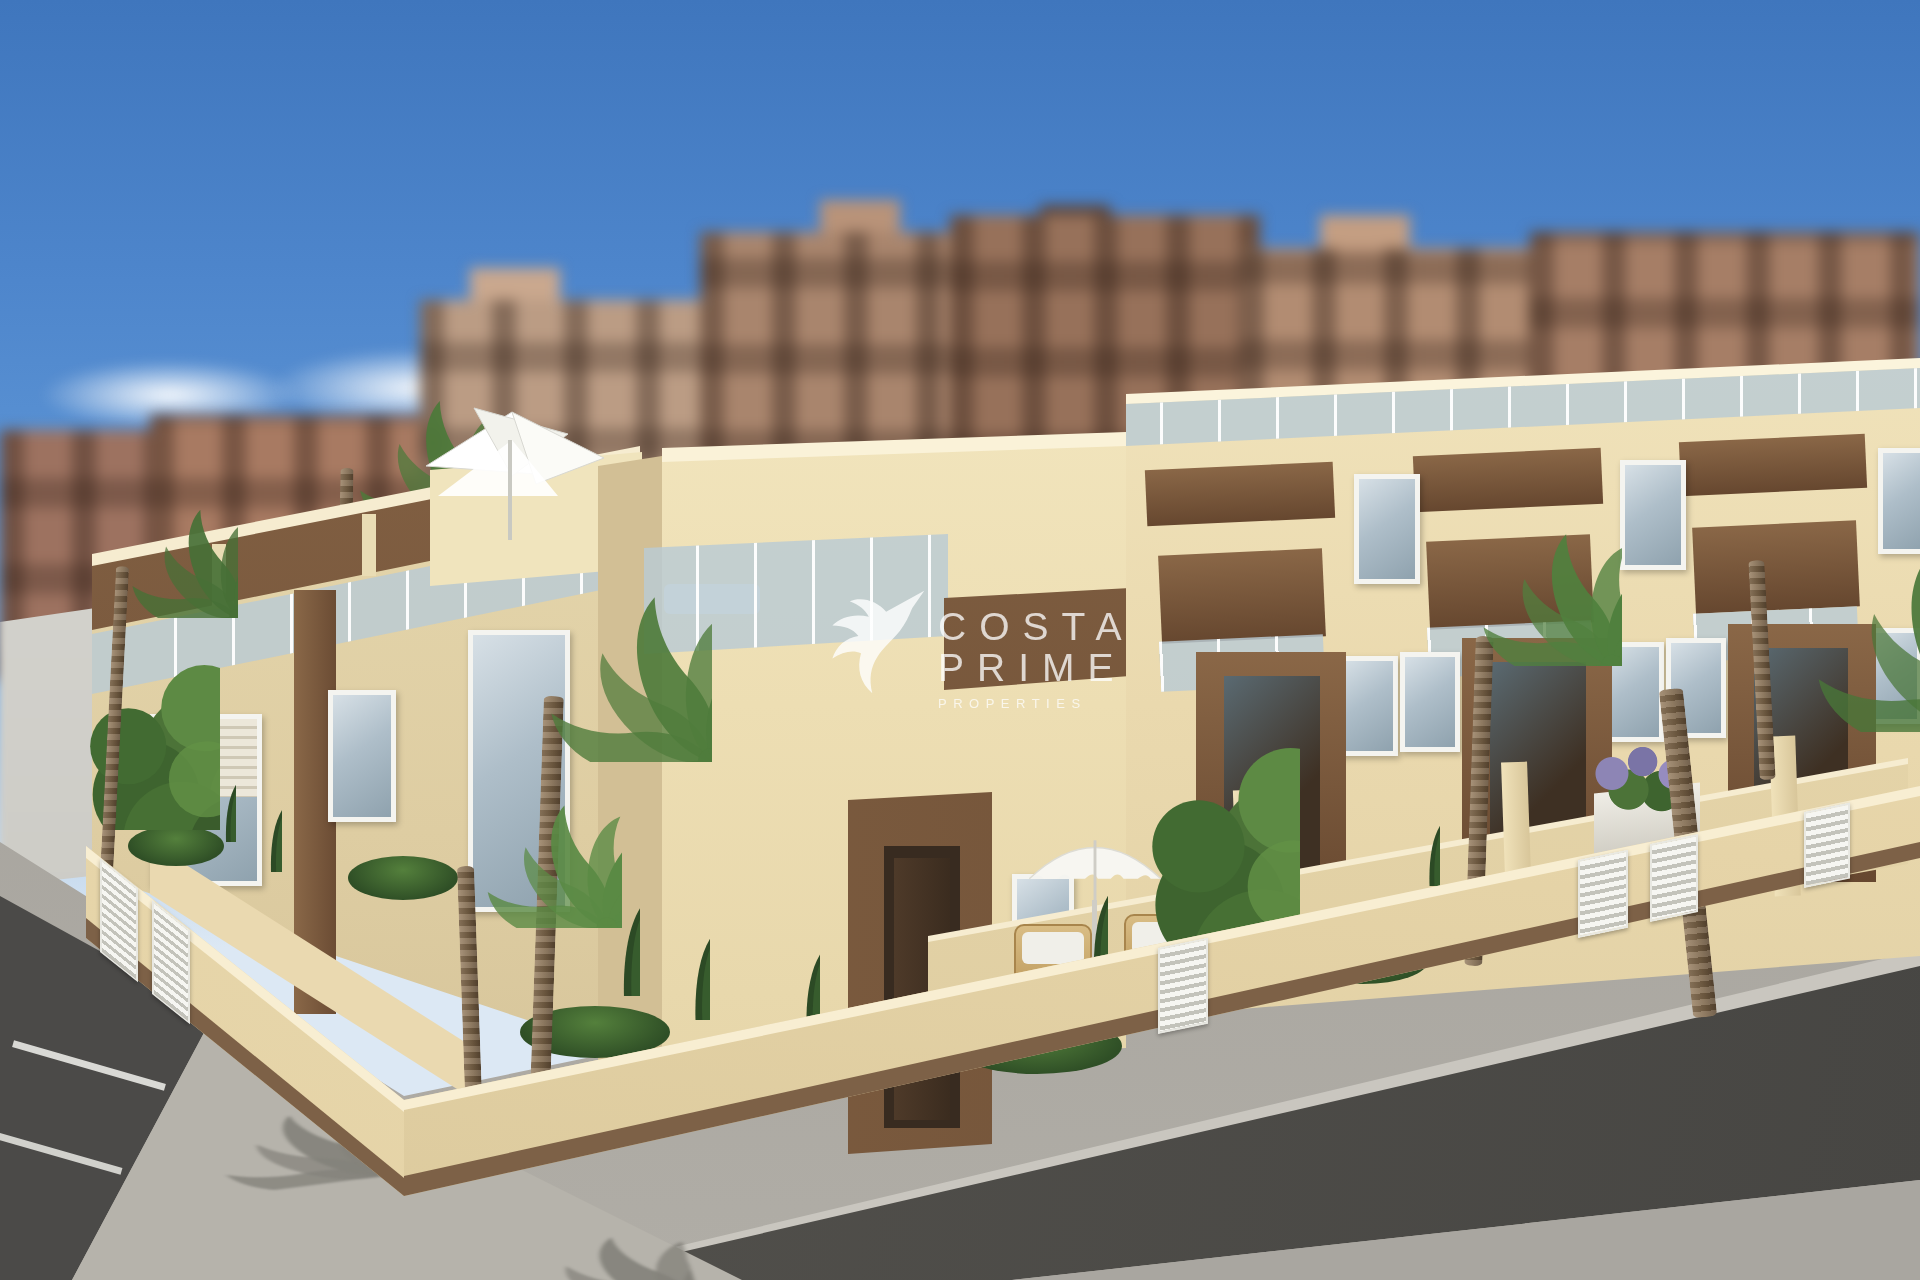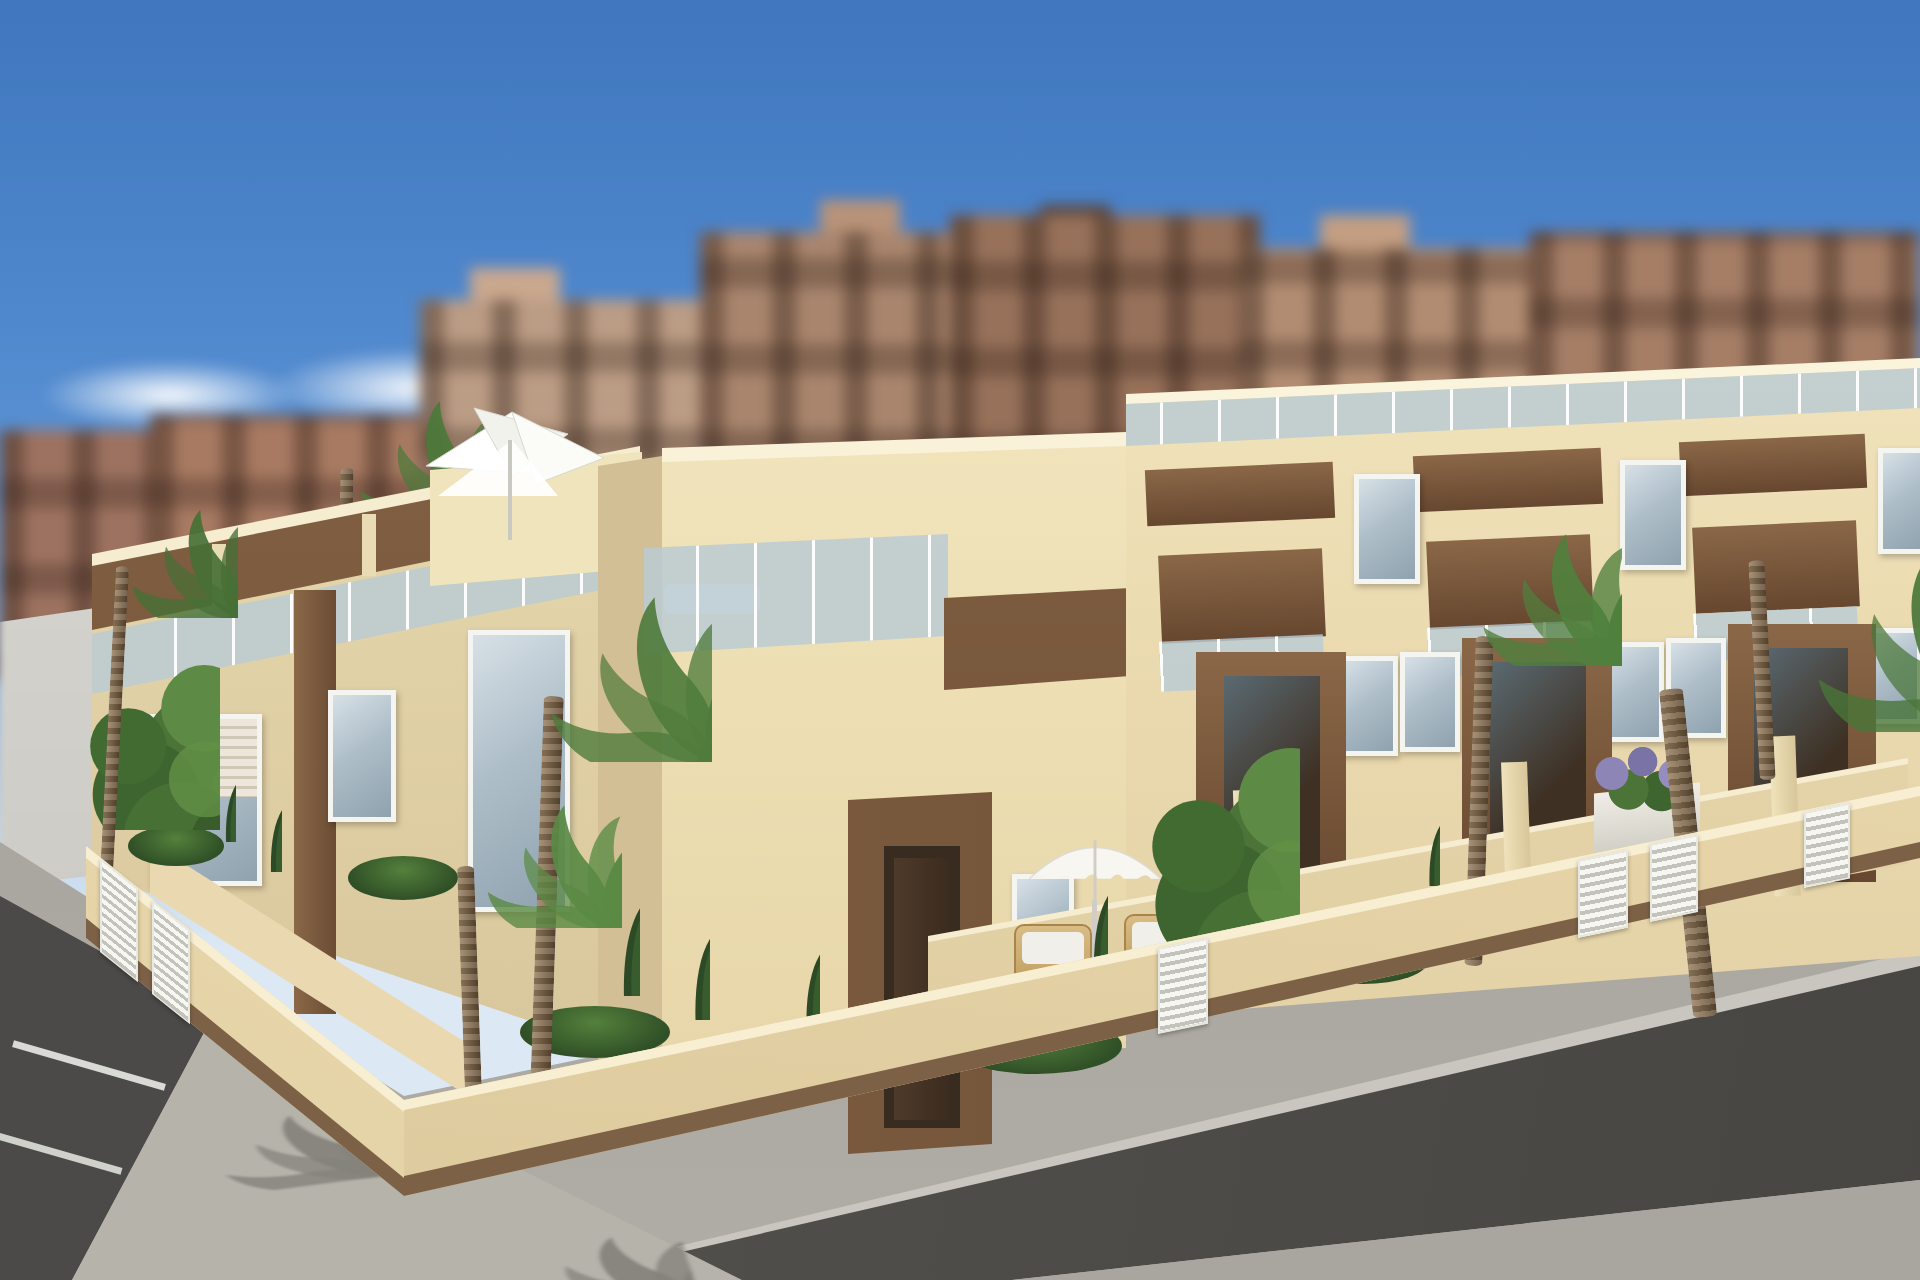--- a/index.html
+++ b/index.html
@@ -329,14 +329,24 @@
     <div class="layer" style="clip-path:polygon(404px 1100px,1920px 786px,1920px 796px,404px 1110px);background:#f8eed2"></div>
     <div class="layer" style="clip-path:polygon(404px 1176px,1920px 842px,1920px 858px,404px 1196px);background:#7d6147"></div>
     <div class="abs gate" style="left:100px;top:858px;width:34px;height:90px;transform:skewY(38.6deg);transform-origin:left top"></div>
     <div class="abs gate" style="left:152px;top:900px;width:34px;height:90px;transform:skewY(38.6deg);transform-origin:left top"></div>
     <div class="abs gate" style="left:1158px;top:948px;width:46px;height:82px;transform:skewY(-11.7deg);transform-origin:left top"></div>
     <div class="abs gate" style="left:1578px;top:860px;width:46px;height:74px;transform:skewY(-11.7deg);transform-origin:left top"></div>
     <div class="abs gate" style="left:1650px;top:844px;width:44px;height:74px;transform:skewY(-11.7deg);transform-origin:left top"></div>
     <div class="abs gate" style="left:1804px;top:812px;width:42px;height:72px;transform:skewY(-11.7deg);transform-origin:left top"></div>
   </div>
 
+  <div class="wm">
+    <svg style="width:104px;height:128px;color:rgba(255,255,255,.85)" viewBox="0 0 120 130">
+        <use href="#bird"></use>
+      </svg>
+    <div class="wm-col">
+      <div class="wm-big">COSTA</div>
+      <div class="wm-big">PRIME</div>
+      <div class="wm-small">PROPERTIES</div>
+    </div>
+  </div>
 
 </div>
 
 </body></html>

